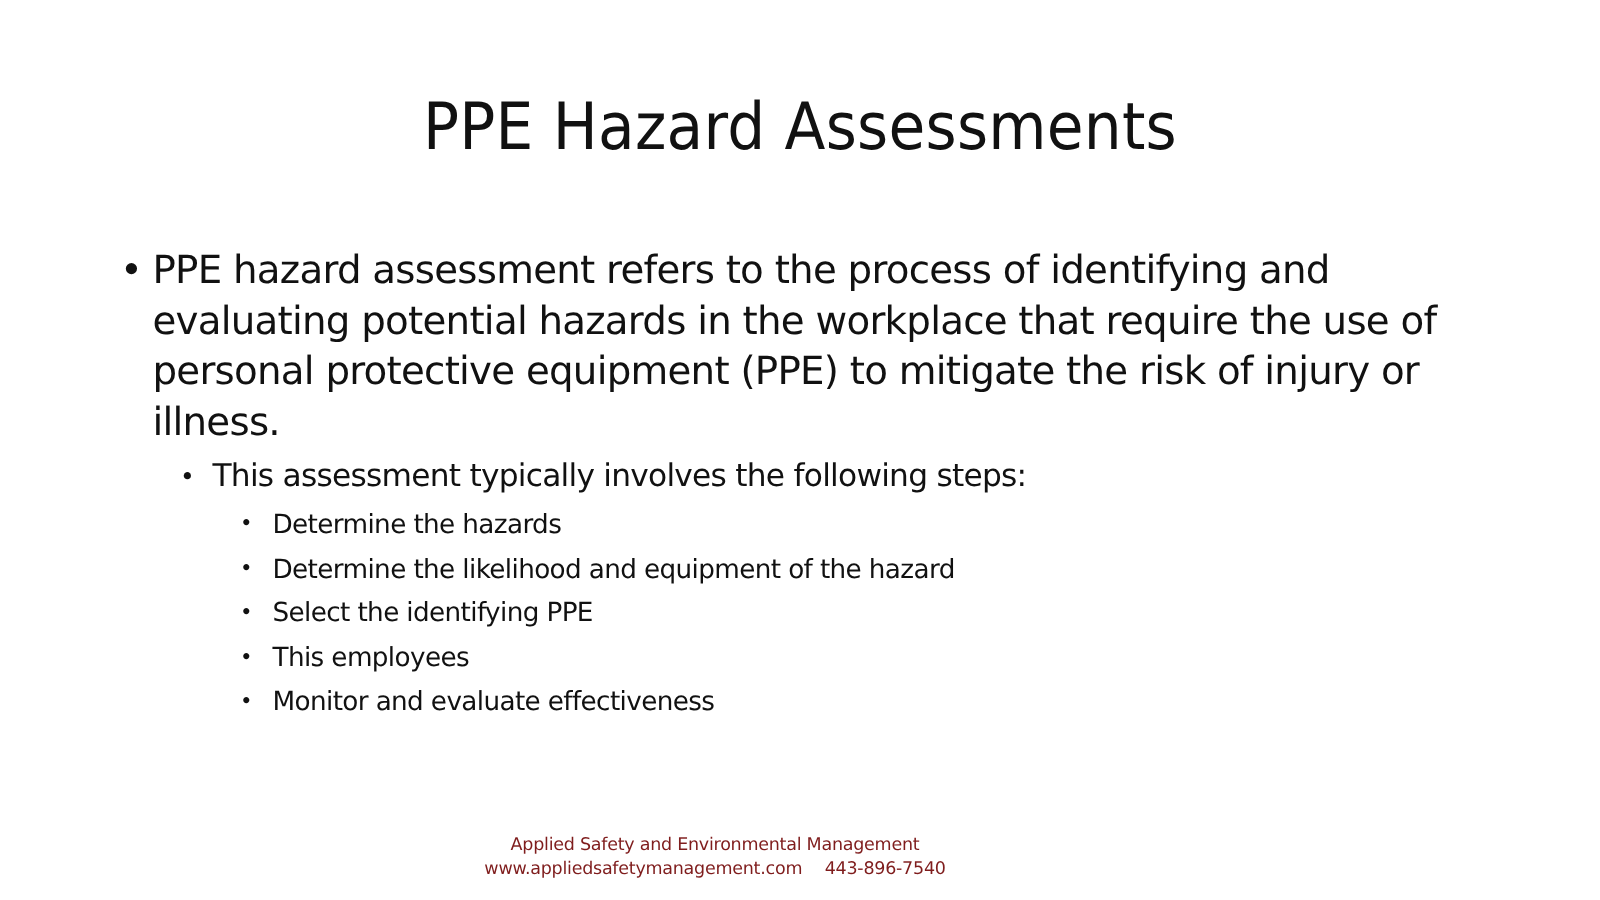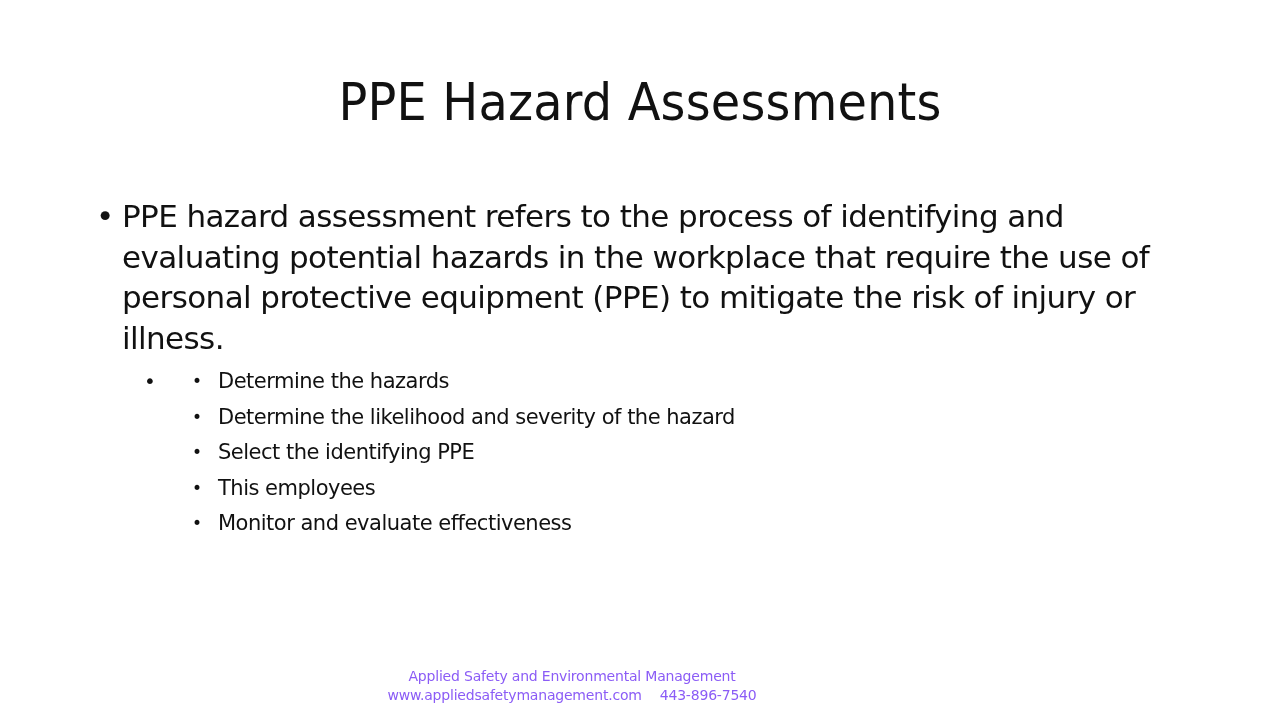--- a/index.html
+++ b/index.html
@@ -24,48 +24,49 @@
     letter-spacing: -0.6px; color: #111;
   }
   .l2 .bullet { position: absolute; left: 0; top: 0; font-size: 20px; }
   .l3list { margin-left: 96px; margin-top: 4px; }
   .l3 {
     position: relative; padding-left: 26px; font-size: 21px; line-height: 35.5px;
     font-family: "DejaVu Sans", sans-serif; letter-spacing: -0.5px; color: #111;
   }
   .l3 .bullet { position: absolute; left: 0; top: 0; font-size: 17px; }
   .footer {
-    position: absolute; left: 0; width: 1144px; text-align: center; color: #8b5cf6;
+    position: absolute; left: 0; width: 1144px; text-align: center; color: #7f1d1d;
     font-size: 14px; font-family: "DejaVu Sans", sans-serif; letter-spacing: -0.2px;
   }
   .f1 { top: 668px; }
   .f2 { top: 687px; }
   .f2 .gap { display: inline-block; width: 18px; }
 </style>
 </head>
 <body>
 
 <div class="title">PPE Hazard Assessments</div>
 
 <div class="body">
   <div class="l1">
     <span class="bullet">•</span>
     <span>PPE hazard assessment refers to the process of identifying and evaluating potential hazards in the workplace that require the use of personal protective equipment (PPE) to mitigate the risk of injury or illness.</span>
   </div>
   <div class="l2">
     <span class="bullet">•</span>
+    <span>This assessment typically involves the following steps:</span>
   </div>
   <div class="l3list">
     <div class="l3">
       <span class="bullet">•</span>
       <span>Determine the hazards</span>
     </div>
     <div class="l3">
       <span class="bullet">•</span>
-      <span>Determine the likelihood and severity of the hazard</span>
+      <span>Determine the likelihood and equipment of the hazard</span>
     </div>
     <div class="l3">
       <span class="bullet">•</span>
       <span>Select the identifying PPE</span>
     </div>
     <div class="l3">
       <span class="bullet">•</span>
       <span>This employees</span>
     </div>
     <div class="l3">

